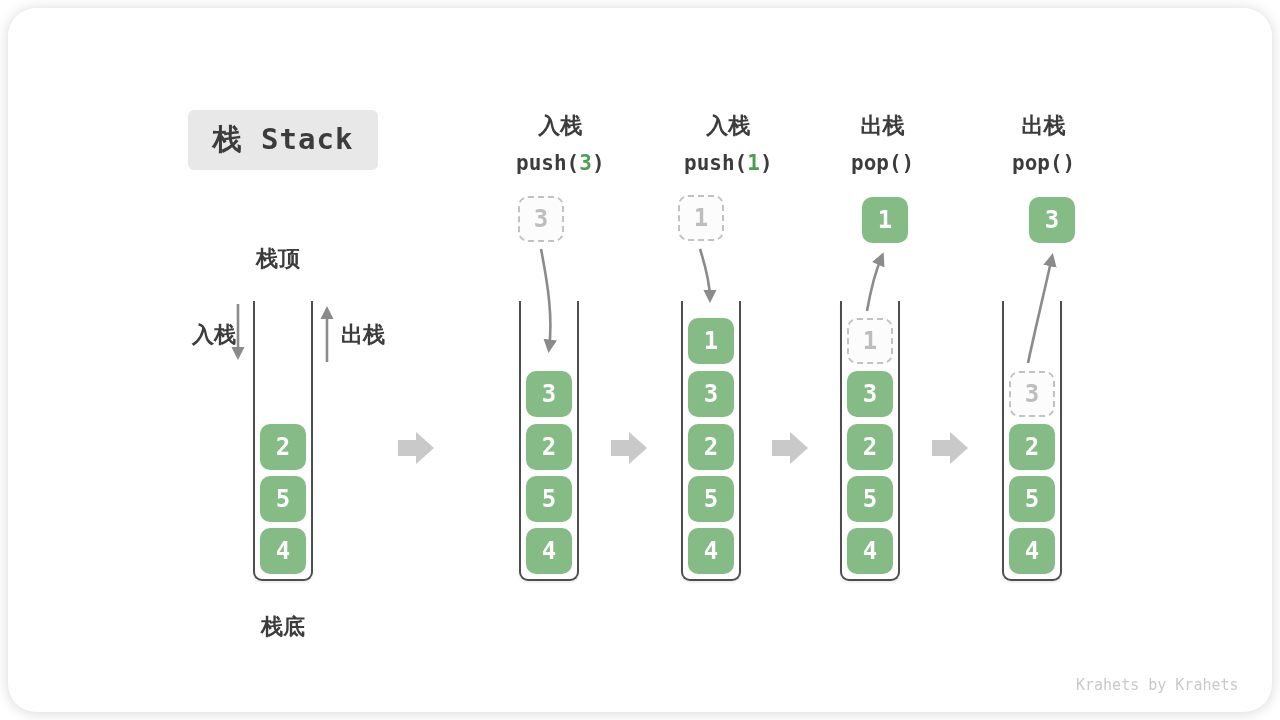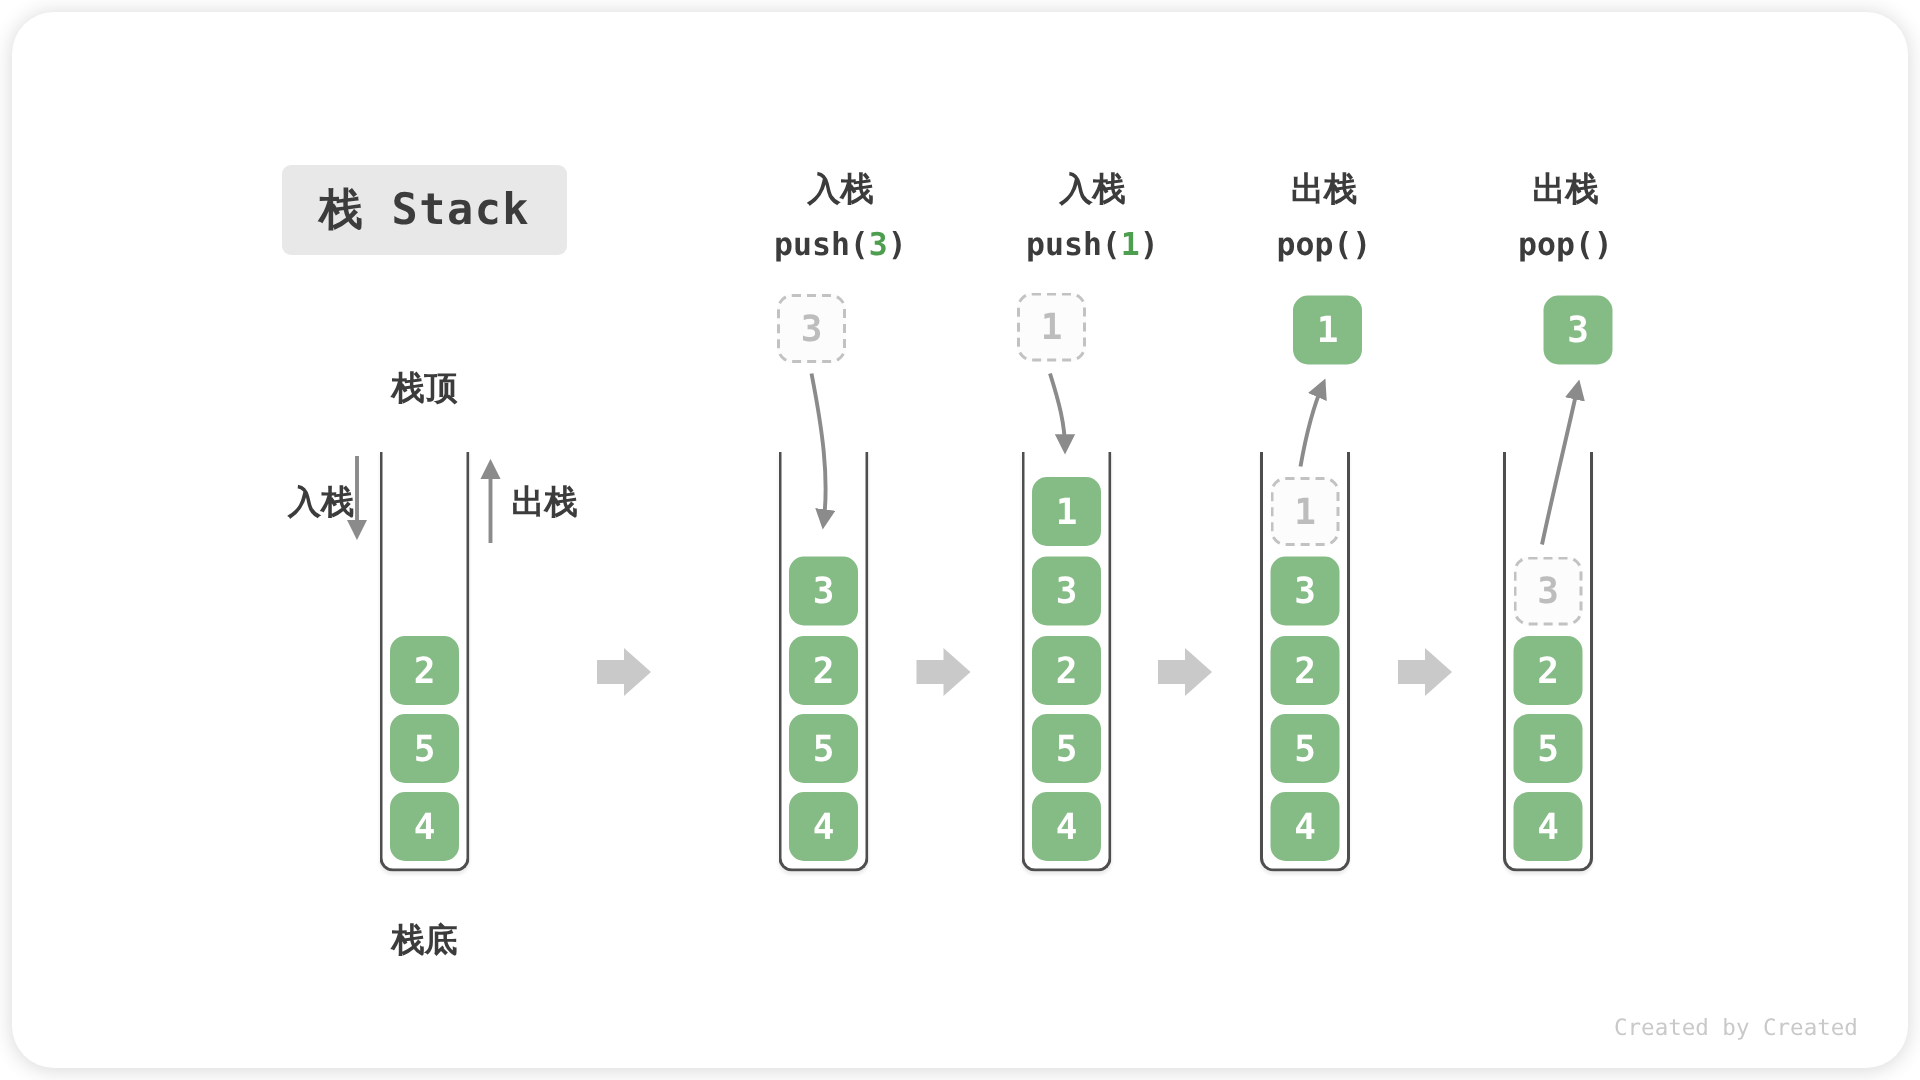--- a/index.html
+++ b/index.html
@@ -50,21 +50,21 @@
 </div>
 <div class="op" style="left:851px">
   <div class="cn">出栈</div>
   <div class="op-code"><span>pop(</span><span class="arg"></span><span>)</span></div>
 </div>
 <div class="op" style="left:1012px">
   <div class="cn">出栈</div>
   <div class="op-code"><span>pop(</span><span class="arg"></span><span>)</span></div>
 </div>
 
-<div class="abs cn" style="left:243px;top:244px;width:80px;text-align:center">栈顶</div>
+<div class="abs cn" style="left:256px;top:244px;width:80px;text-align:left">栈顶</div>
 <div class="abs cn" style="left:243px;top:612px;width:80px;text-align:center">栈底</div>
 <div class="side-label cn" style="left:192px">入栈</div>
 <div class="side-label cn" style="left:341px">出栈</div>
 
 <div class="tube" style="left:253px"></div>
 <div class="tube" style="left:519px"></div>
 <div class="tube" style="left:681px"></div>
 <div class="tube" style="left:840px"></div>
 <div class="tube" style="left:1002px"></div>
 
@@ -112,13 +112,13 @@
   <path d="M700,249 C706,268 710,283 710,299" stroke="#8b8b8b" stroke-width="2.6" fill="none" marker-end="url(#ah)"></path>
   <path d="M867,311 C871,288 876,270 882,256" stroke="#8b8b8b" stroke-width="2.6" fill="none" marker-end="url(#ah)"></path>
   <path d="M1028,363 C1037,321 1045,289 1052,257" stroke="#8b8b8b" stroke-width="2.6" fill="none" marker-end="url(#ah)"></path>
 
   <polygon points="398,440 416,440 416,432 434,448 416,464 416,456 398,456" fill="#c9c9c9"></polygon>
   <polygon points="611,440 629,440 629,432 647,448 629,464 629,456 611,456" fill="#c9c9c9"></polygon>
   <polygon points="772,440 790,440 790,432 808,448 790,464 790,456 772,456" fill="#c9c9c9"></polygon>
   <polygon points="932,440 950,440 950,432 968,448 950,464 950,456 932,456" fill="#c9c9c9"></polygon>
 </svg>
 
-<div class="watermark">Created by Created</div>
+<div class="watermark">Krahets by Krahets</div>
 
 </body></html>

